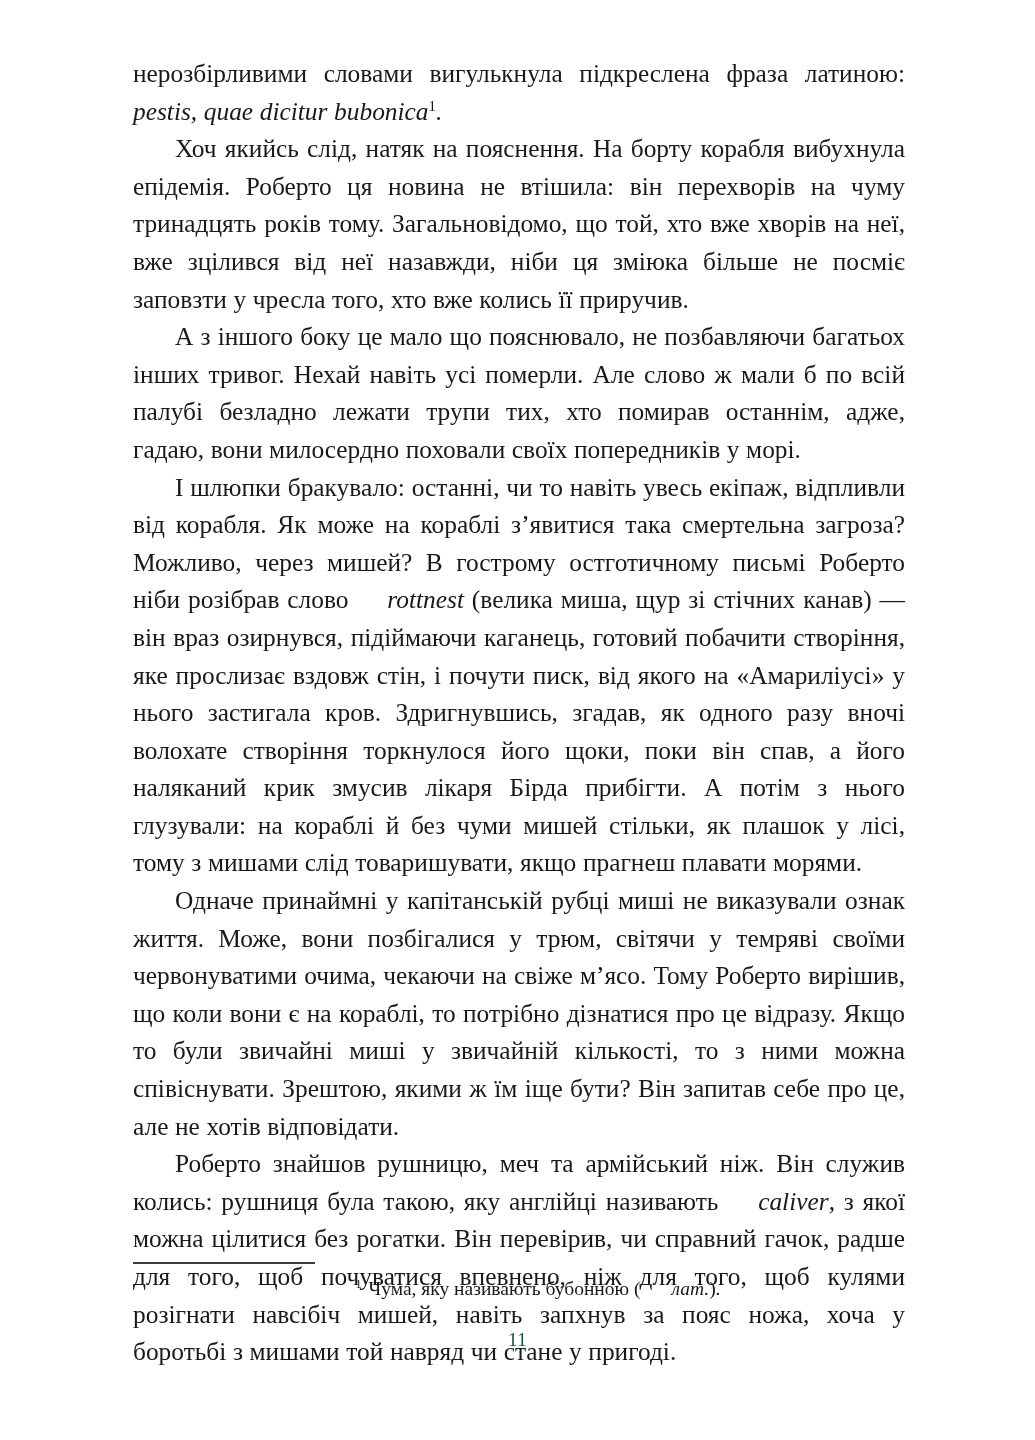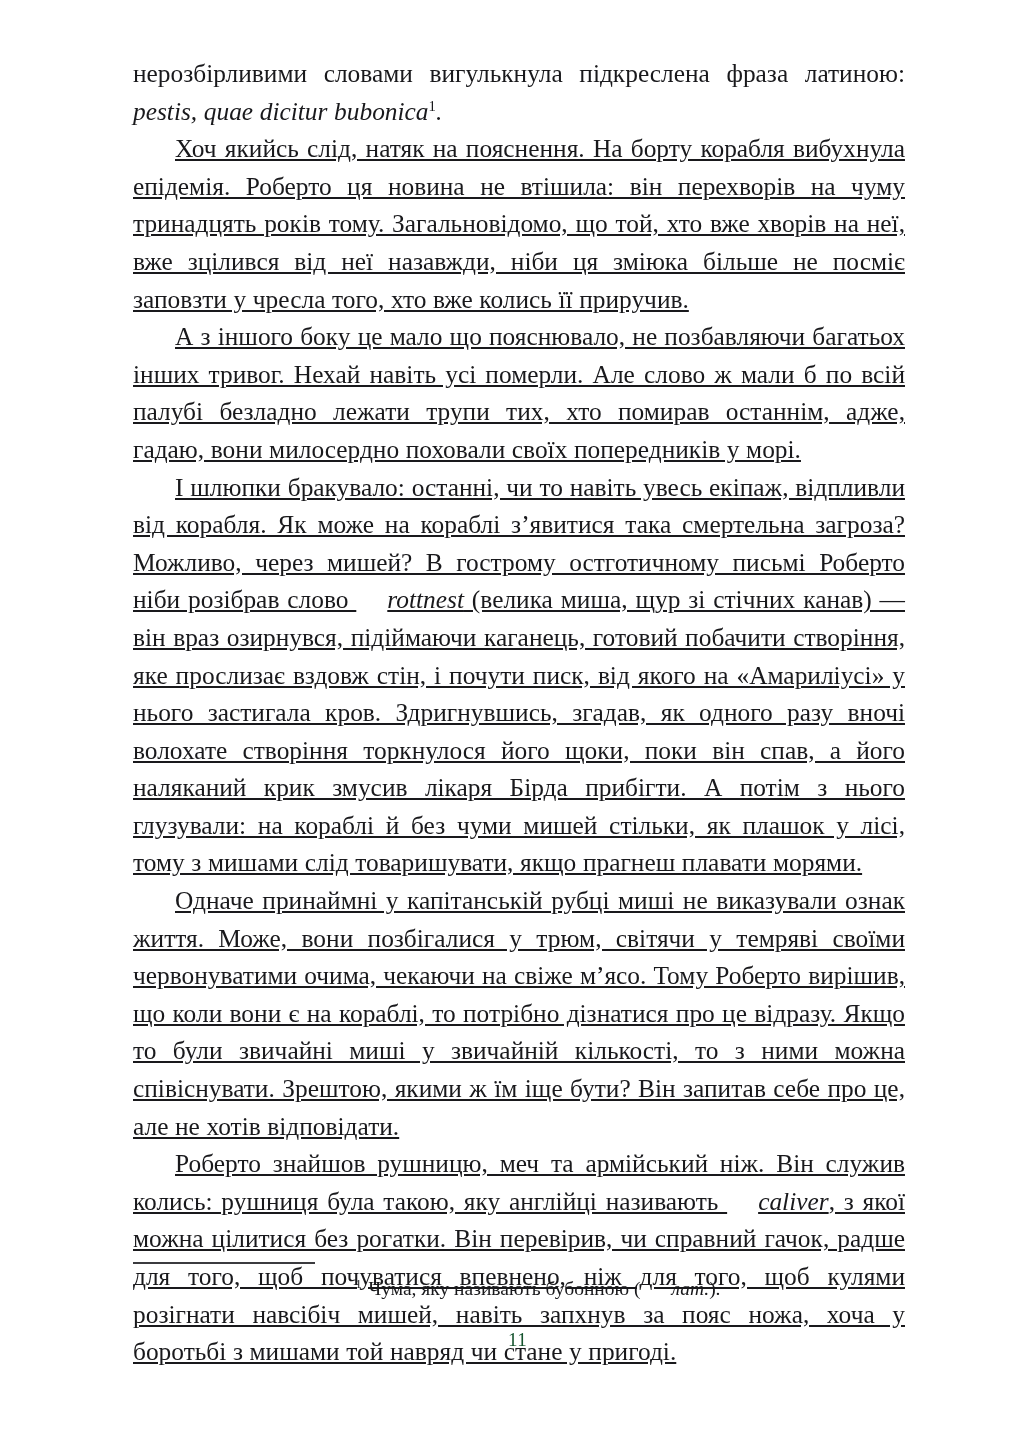--- a/index.html
+++ b/index.html
@@ -38,21 +38,20 @@
     font-size: 25.4px;
     line-height: 37.6px;
     text-align: justify;
     text-justify: inter-word;
     text-indent: 0;
     hyphens: manual;
     word-spacing: 0.01em;
   }
   .para + .para {
     text-indent: 42px;
-    text-decoration: underline;
   }
   
   .para.continued {
     text-indent: 0;
   }
 
   .latin {
     font-style: italic;
   }
   .italic {

